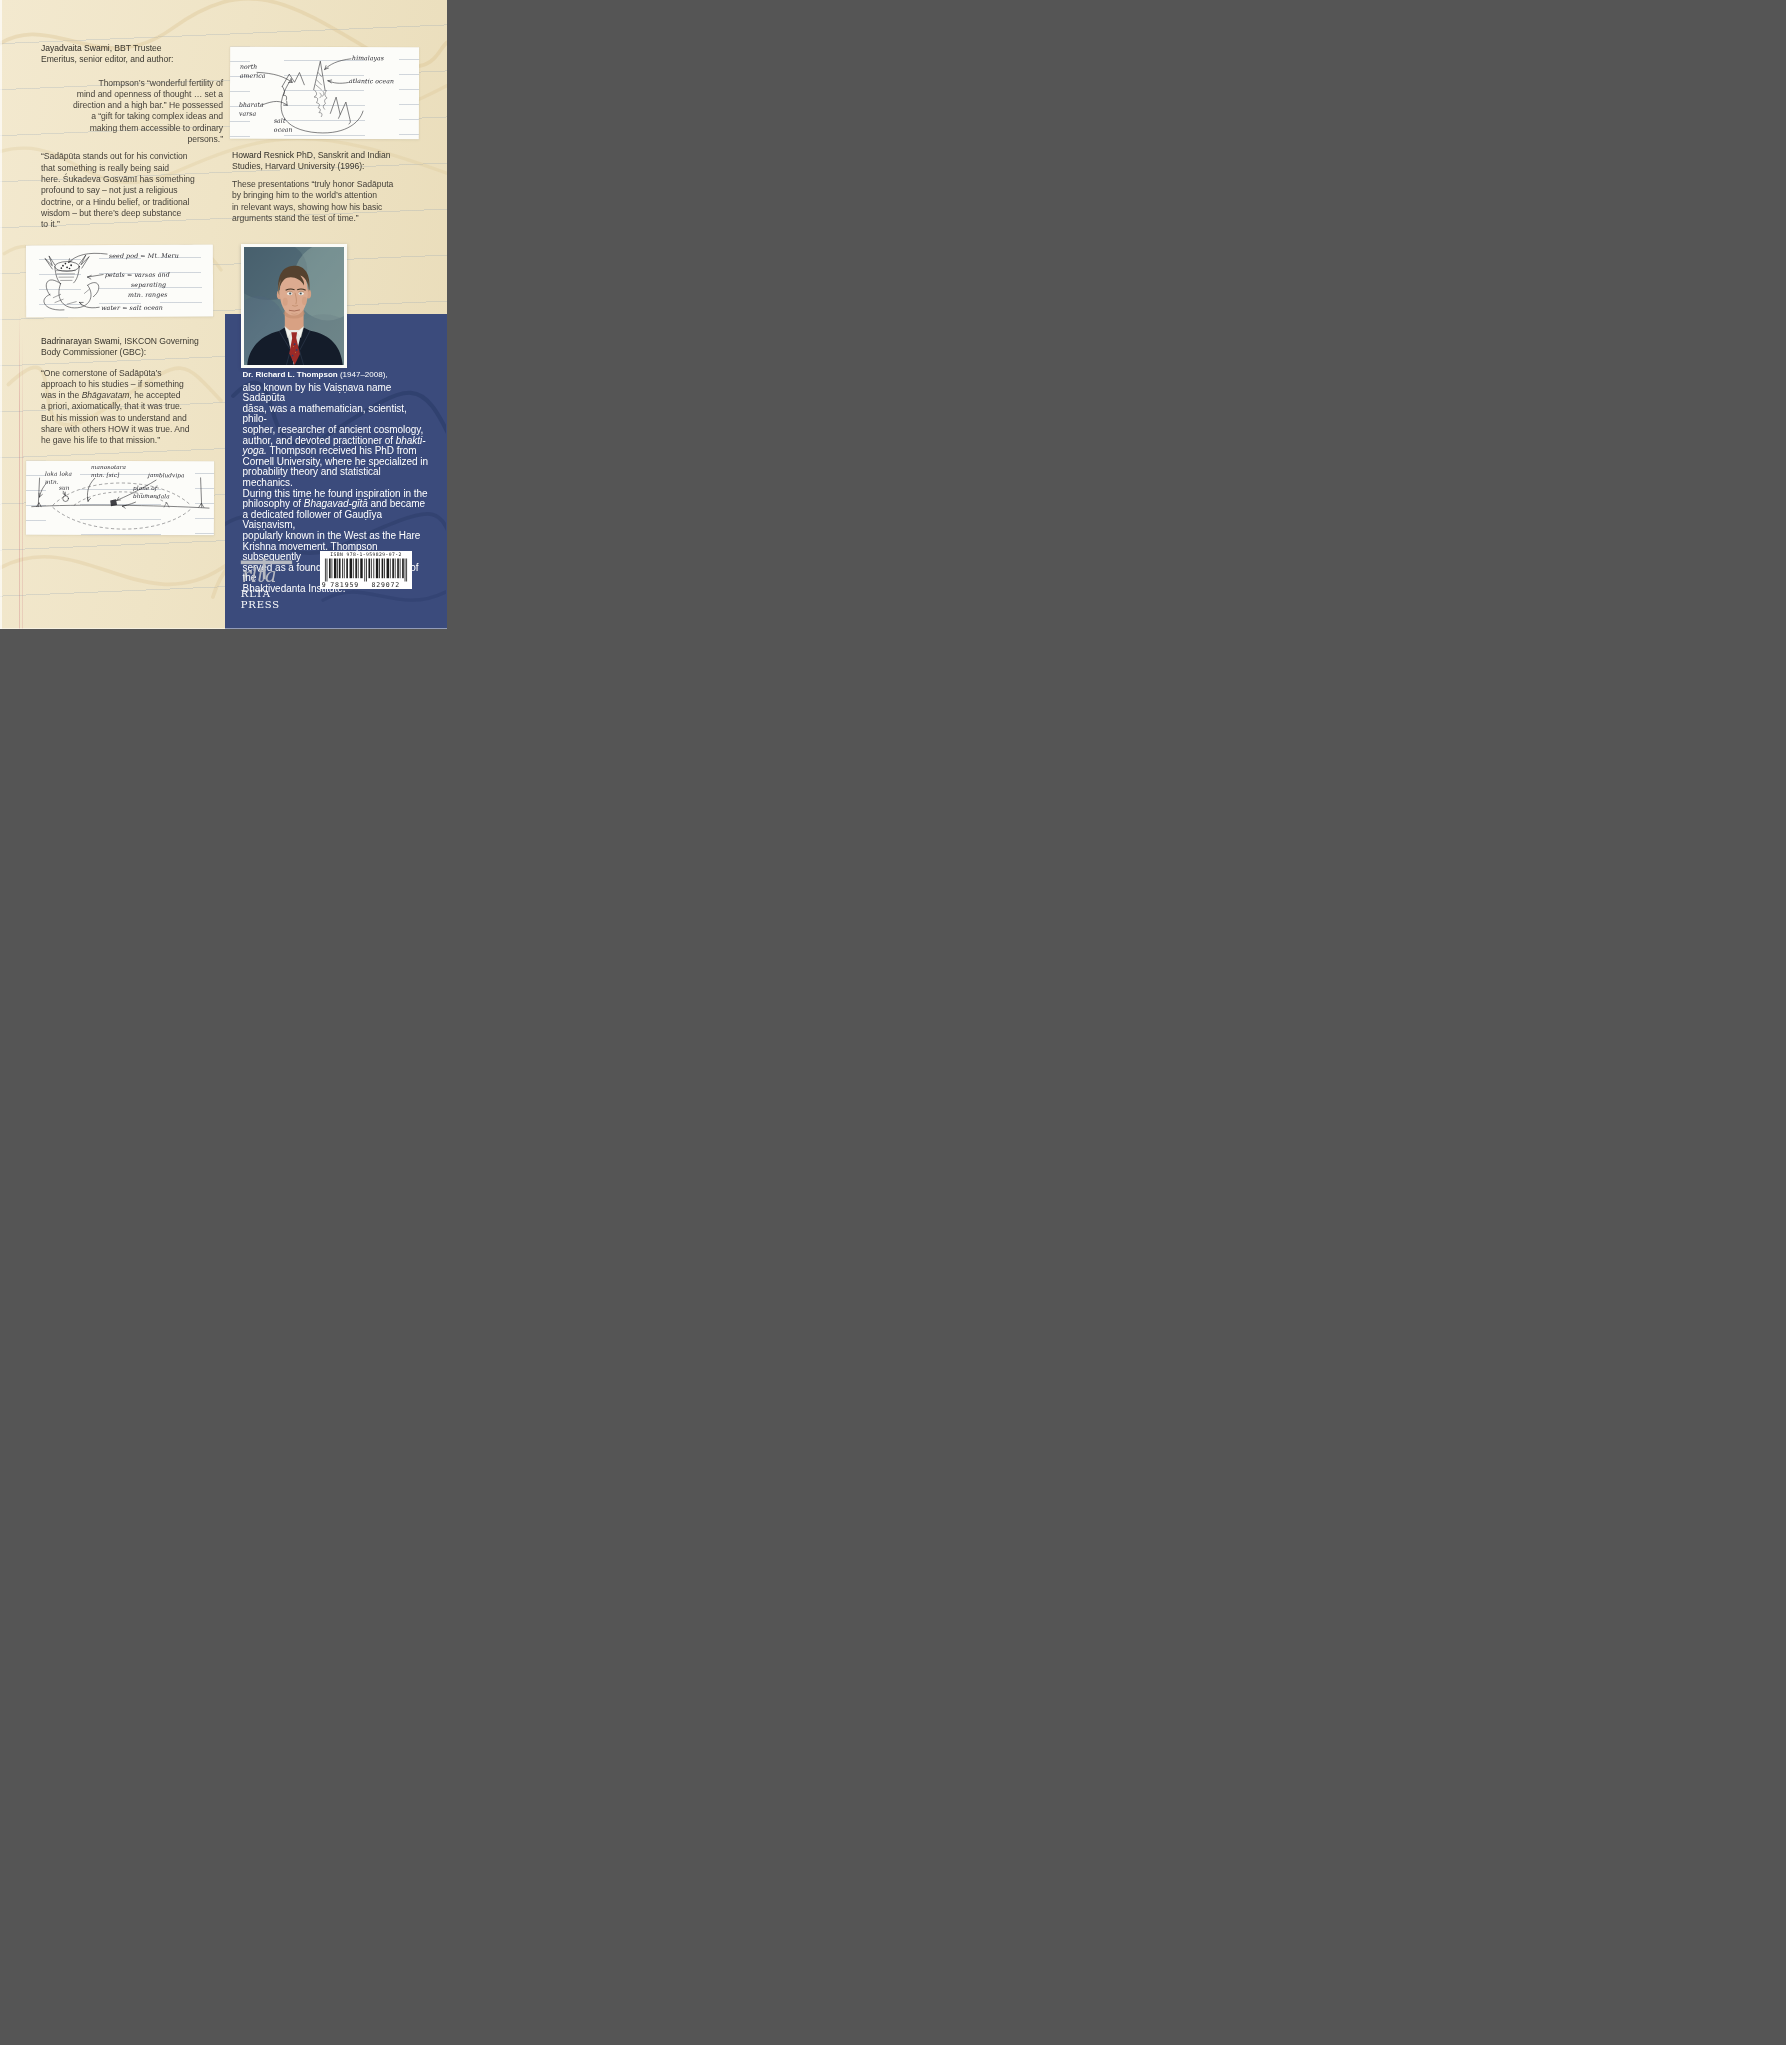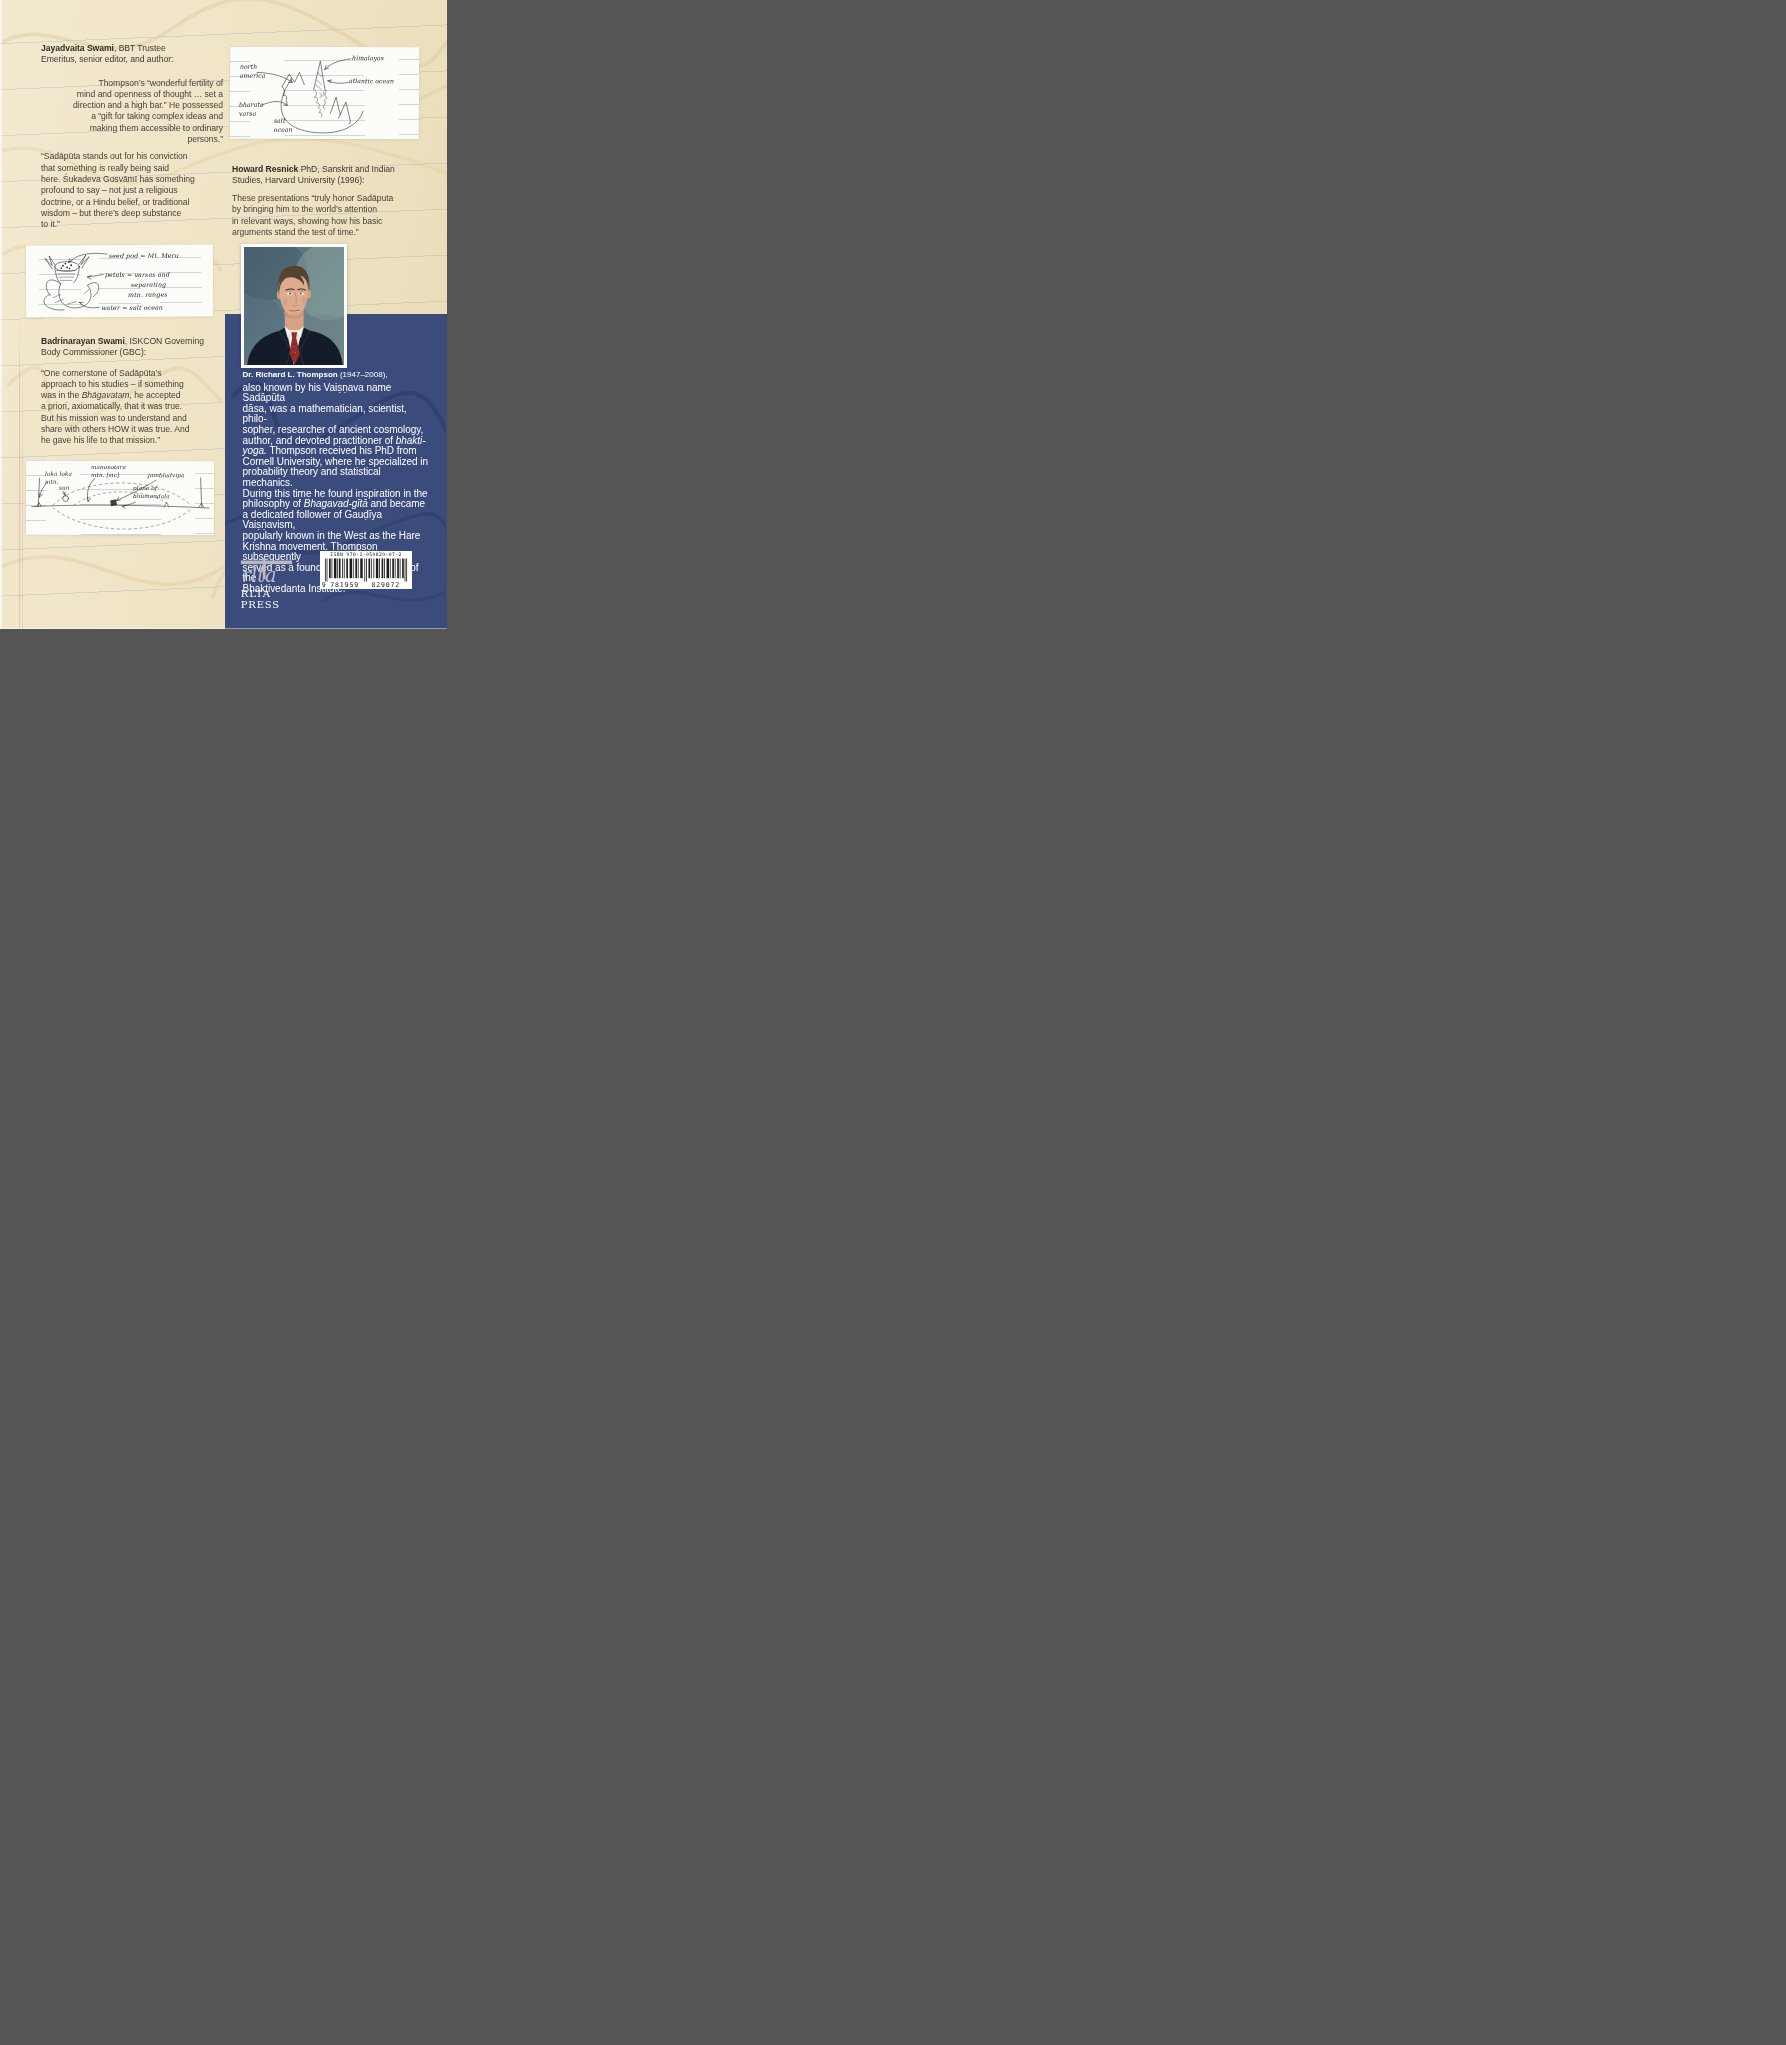--- a/index.html
+++ b/index.html
@@ -15,21 +15,21 @@
   .edge-bottom{position:absolute;left:0;bottom:0;width:100%;height:1.2px;background:rgba(255,255,255,.45);z-index:5;}
   .margin-line{position:absolute;left:19px;top:311px;width:0.8px;height:318px;z-index:1;
         background:linear-gradient(180deg,rgba(200,110,120,0) 0,rgba(200,110,120,.35) 30%,rgba(200,110,120,.3) 100%);}
   .margin-line2{position:absolute;left:22px;top:335px;width:0.6px;height:294px;z-index:1;
         background:linear-gradient(180deg,rgba(200,110,120,0) 0,rgba(200,110,120,.22) 40%,rgba(200,110,120,.2) 100%);}
 
   
   .q-block{position:absolute;z-index:3;color:#403c35;}
   .pre{white-space:pre-line;}
   .q-head{margin:0;font-size:8.6px;line-height:11.3px;letter-spacing:-0.04px;color:#3b3830;}
-  .q-head .b{font-weight:bold;color:#2f2c26;margin-top:40px;}
+  .q-head .b{font-weight:normal;color:#2f2c26;margin-top:40px;}
   .q-body{margin:0;font-size:8.6px;line-height:11.3px;letter-spacing:-0.04px;color:#433f38;}
 
   
   .card{position:absolute;background-color:#fcfcf9;z-index:2;
         background-image:repeating-linear-gradient(179.3deg,transparent 0 14.3px,rgba(125,140,162,.34) 14.3px 15px);
         box-shadow:0 0 0 0.4px rgba(90,80,50,.08),0 0.8px 2.5px rgba(90,80,50,.10);}
   .card svg{position:absolute;inset:0;}
   .hw{position:absolute;font-family:"DejaVu Serif",serif;font-style:italic;color:#23232a;
       white-space:pre-line;line-height:1.45;letter-spacing:0.1px;}
 
@@ -116,21 +116,21 @@
     <div class="hw" style="left:9.8px;top:16.4px;font-size:6.1px;">north
 america</div>
     <div class="hw" style="left:122px;top:6.5px;font-size:6.1px;">himalayas</div>
     <div class="hw" style="left:119px;top:30px;font-size:6.1px;">atlantic ocean</div>
     <div class="hw" style="left:9px;top:54px;font-size:6.1px;">bharata
 varsa</div>
     <div class="hw" style="left:44px;top:70px;font-size:6.1px;">salt
 ocean</div>
   </div>
 
-  <div class="q-block" style="left:232px;top:164px;width:196px;">
+  <div class="q-block" style="left:232px;top:150px;width:196px;">
     <p class="q-head pre"><span class="b">Howard Resnick</span><span> PhD, Sanskrit and Indian
 Studies, Harvard University (1996):</span></p>
     <p class="q-body pre" style="margin-top:6.5px;">These presentations “truly honor Sadāputa
 by bringing him to the world’s attention
 in relevant ways, showing how his basic
 arguments stand the test of time.”</p>
   </div>
 
   <div class="card" style="left:26px;top:245px;width:187px;height:72px;transform:rotate(-.25deg);">
     <svg viewBox="0 0 456 176" width="187" height="72">

